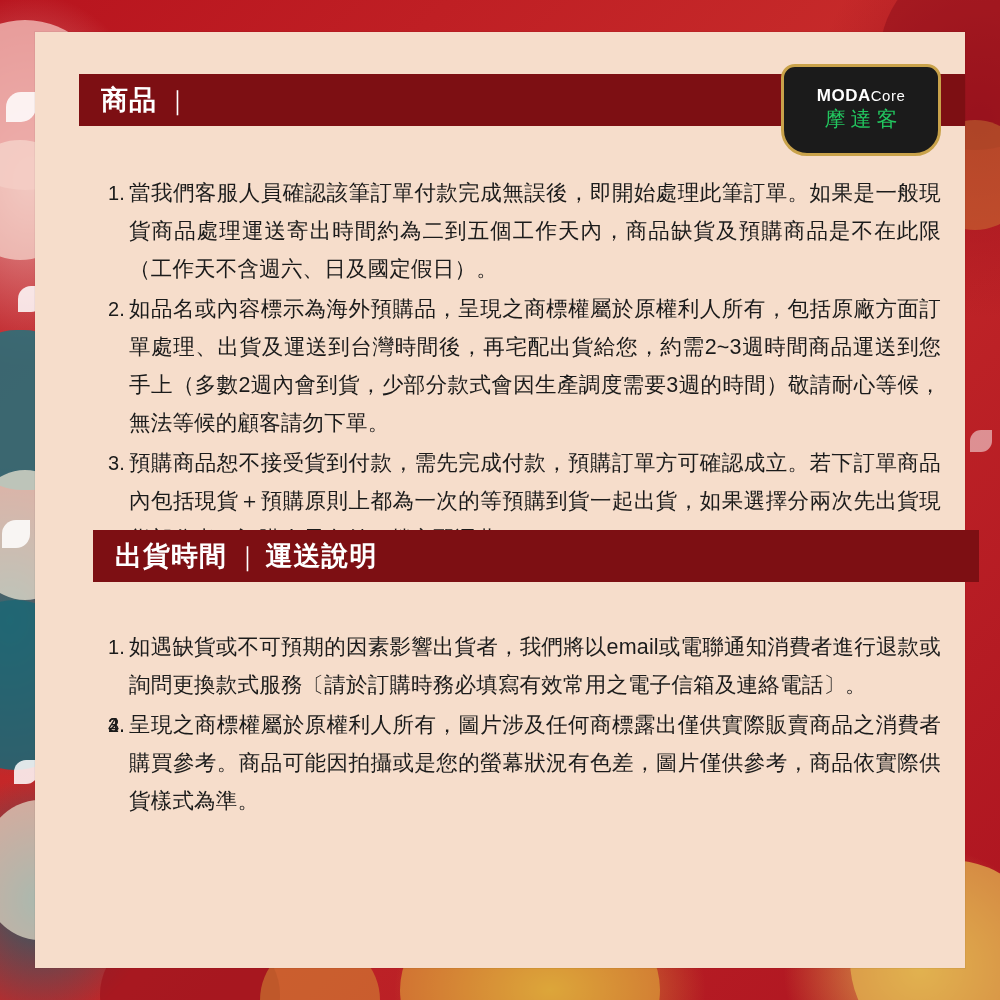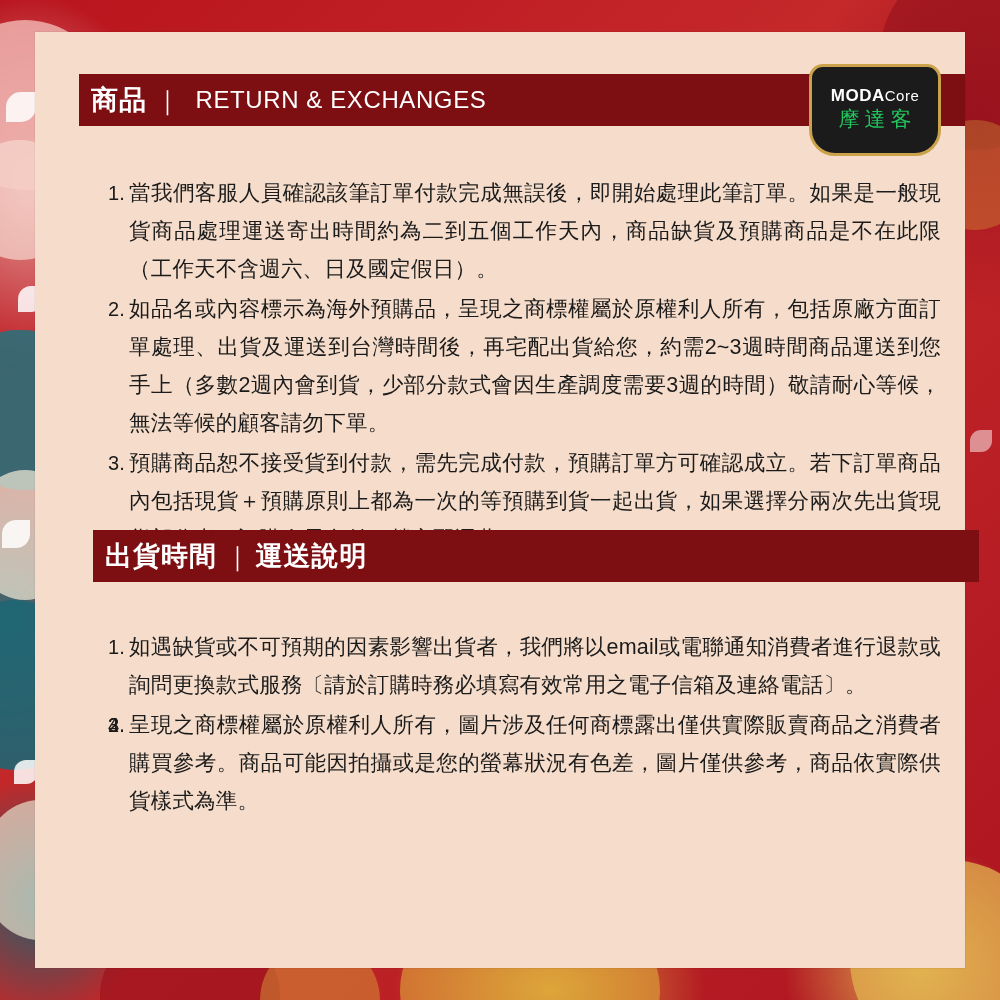--- a/index.html
+++ b/index.html
@@ -64,21 +64,21 @@
     background: #f6ddcb;
     box-shadow: 0 0 0 1px rgba(0,0,0,.04);
   }
 
   .section-bar {
     background: #7d0f13;
     color: #ffffff;
     height: 52px;
     display: flex;
     align-items: center;
-    padding-left: 12px;
+    padding-left: 22px;
     box-sizing: border-box;
   }
   #bar-return {
     position: absolute;
     left: 44px;
     top: 42px;
     width: 886px;
     height: 52px;
   }
   #bar-shipping {
@@ -107,21 +107,21 @@
     letter-spacing: .6px;
     margin-left: 10px;
     line-height: 1;
   }
 
   
   #logo {
     position: absolute;
     right: 24px;
     top: 32px;
-    width: 132px;
+    width: 160px;
     height: 92px;
     background: #1b1b1b;
     border: 3px solid #c9a24a;
     border-radius: 14px 14px 26px 26px;
     display: flex;
     flex-direction: column;
     align-items: center;
     justify-content: center;
     box-sizing: border-box;
   }
@@ -190,21 +190,20 @@
   <div class="petal" style="left:18px; top:286px; width:26px; height:26px;"></div>
   <div class="petal" style="left:2px; top:520px; width:28px; height:28px;"></div>
   <div class="petal" style="left:14px; top:760px; width:24px; height:24px;"></div>
   <div class="petal" style="left:970px; top:430px; width:22px; height:22px; opacity:.5;"></div>
 
   <div id="card">
 
     <div class="section-bar" id="bar-return">
       <span class="bar-cn">商品</span>
       <span class="bar-sep">｜</span>
-      <span class="bar-en">RETURN &amp; EXCHANGES</span>
     </div>
 
     <div id="logo">
       <div class="l1"><b>MODA</b><span class="core">Core</span></div>
       <div class="l2">摩達客</div>
     </div>
 
     <ol class="list" id="list-return">
       <li><span class="num">1.</span><span>當我們客服人員確認該筆訂單付款完成無誤後，即開始處理此筆訂單。如果是一般現貨商品處理運送寄出時間約為二到五個工作天內，商品缺貨及預購商品是不在此限（工作天不含週六、日及國定假日）。</span></li>
       <li><span class="num">2.</span><span>如品名或內容標示為海外預購品，呈現之商標權屬於原權利人所有，包括原廠方面訂單處理、出貨及運送到台灣時間後，再宅配出貨給您，約需2~3週時間商品運送到您手上（多數2週內會到貨，少部分款式會因生產調度需要3週的時間）敬請耐心等候，無法等候的顧客請勿下單。</span></li>

